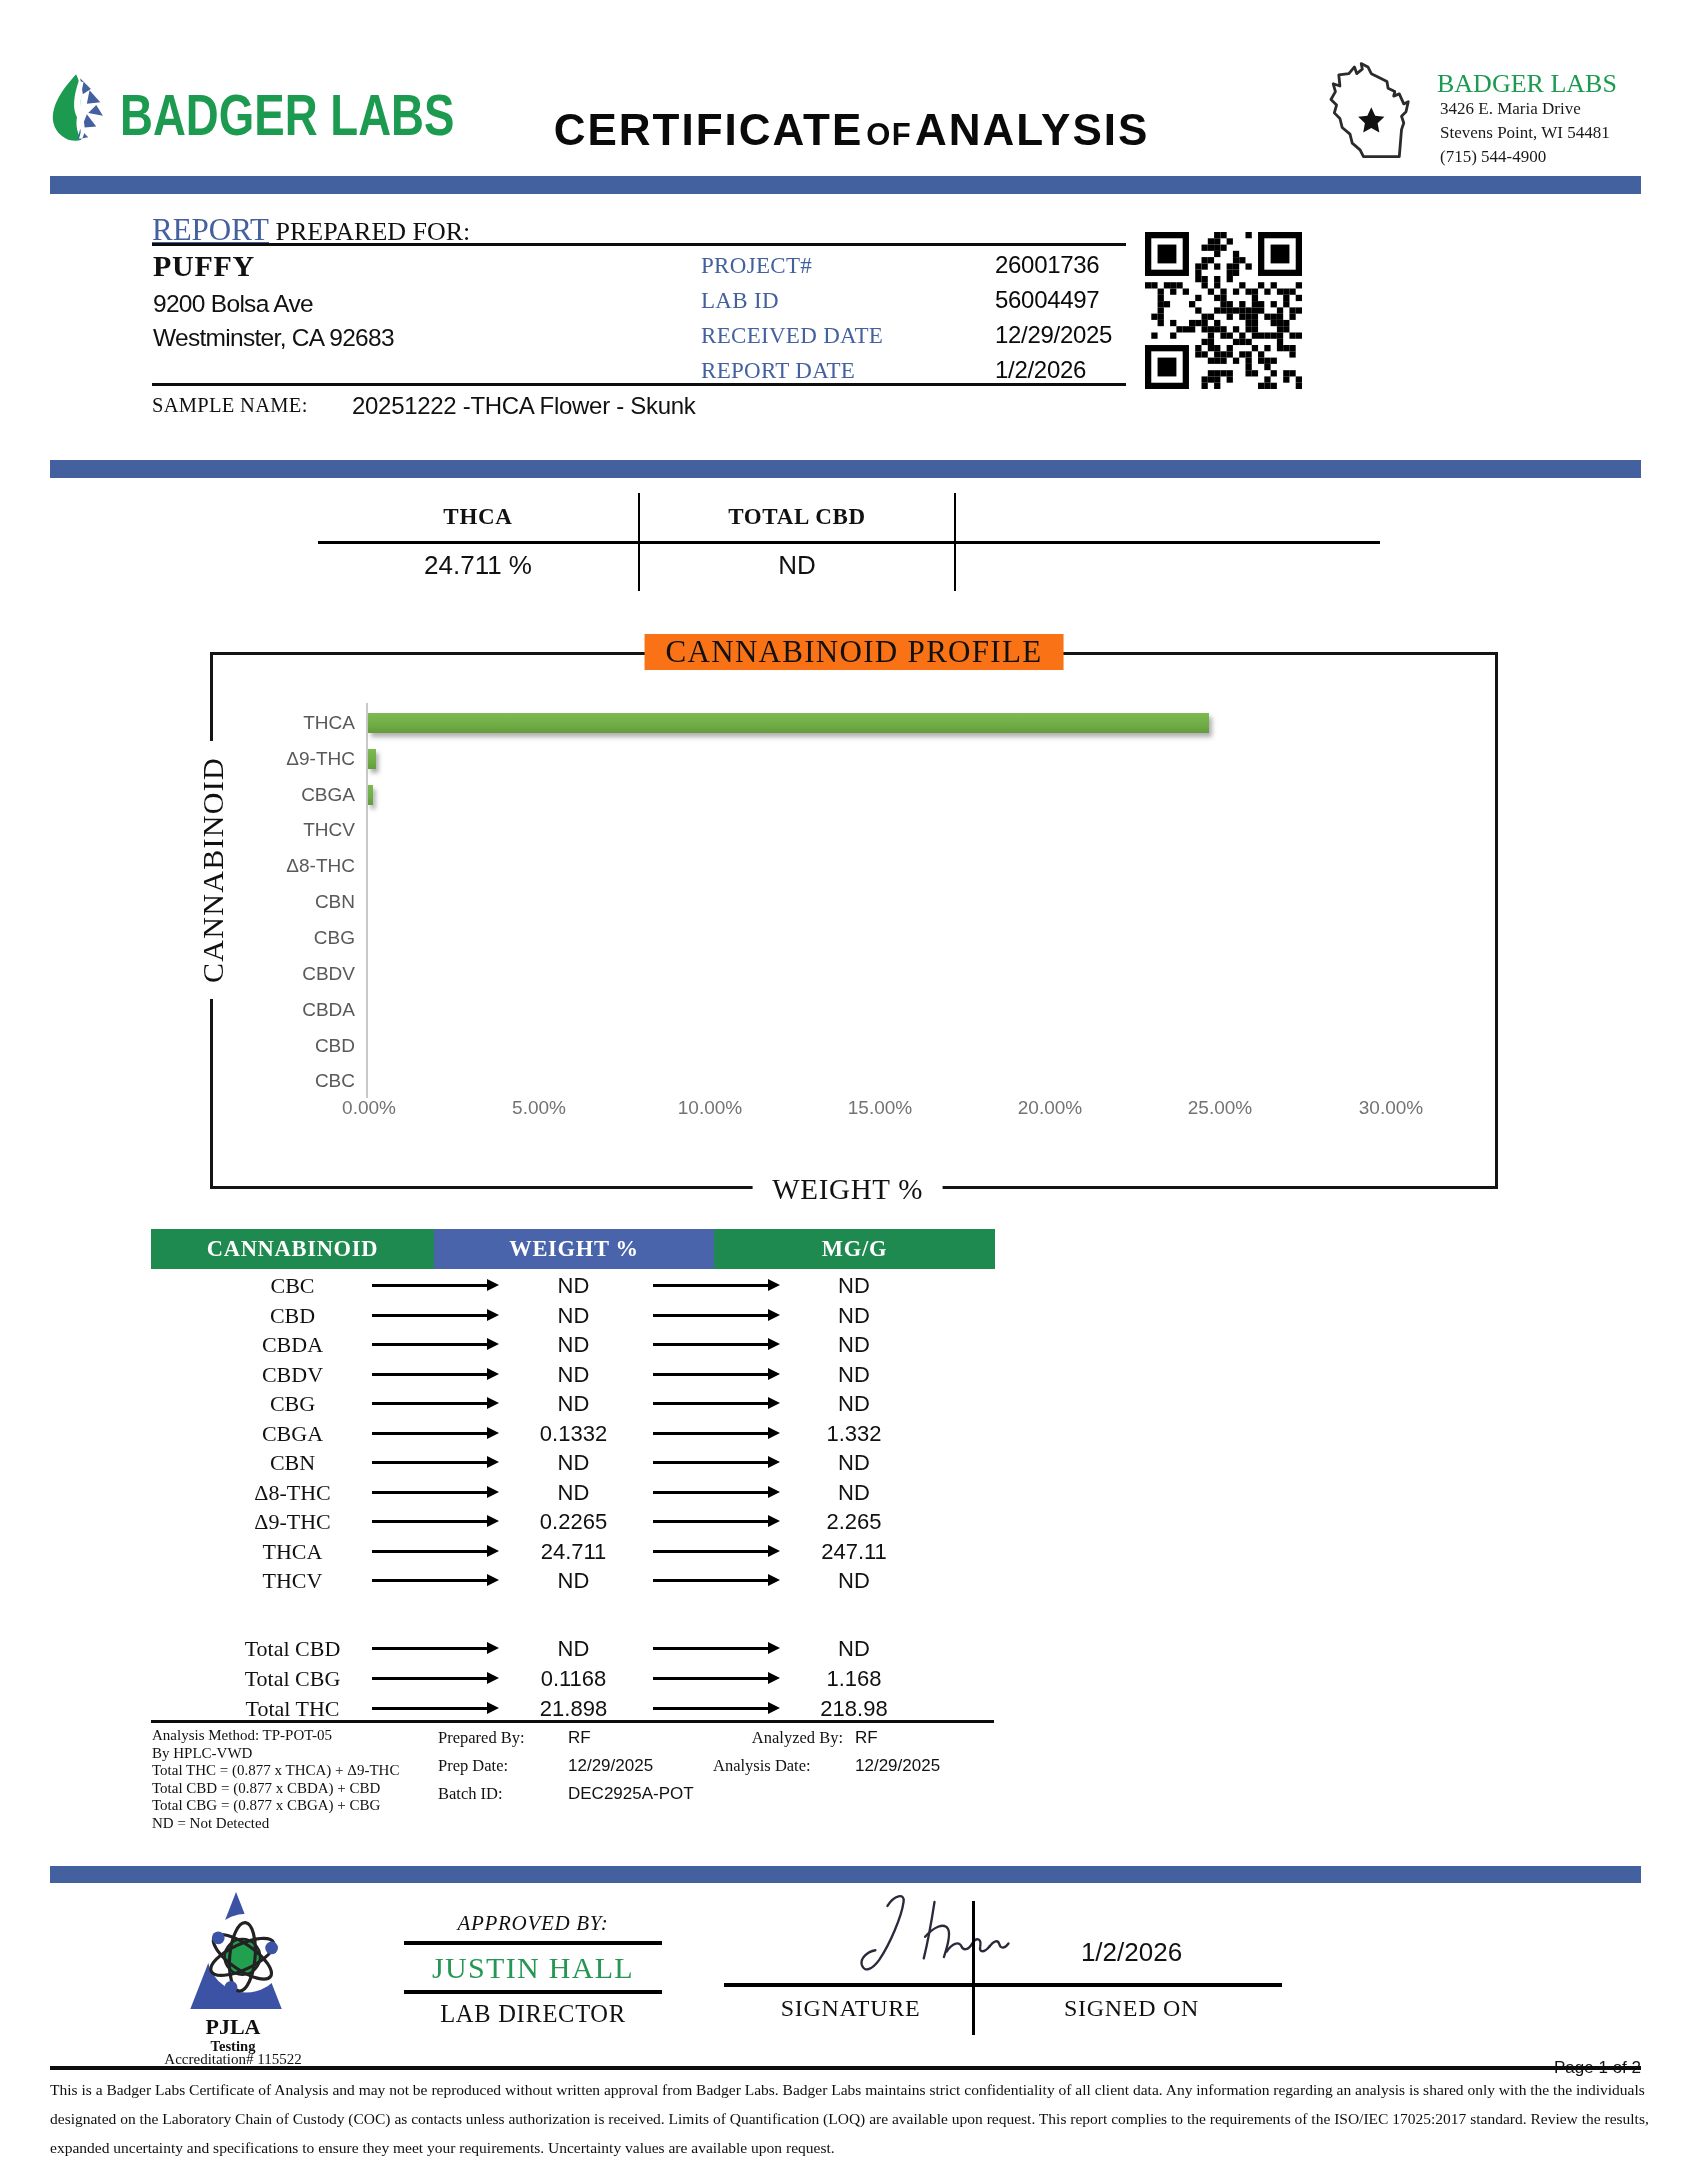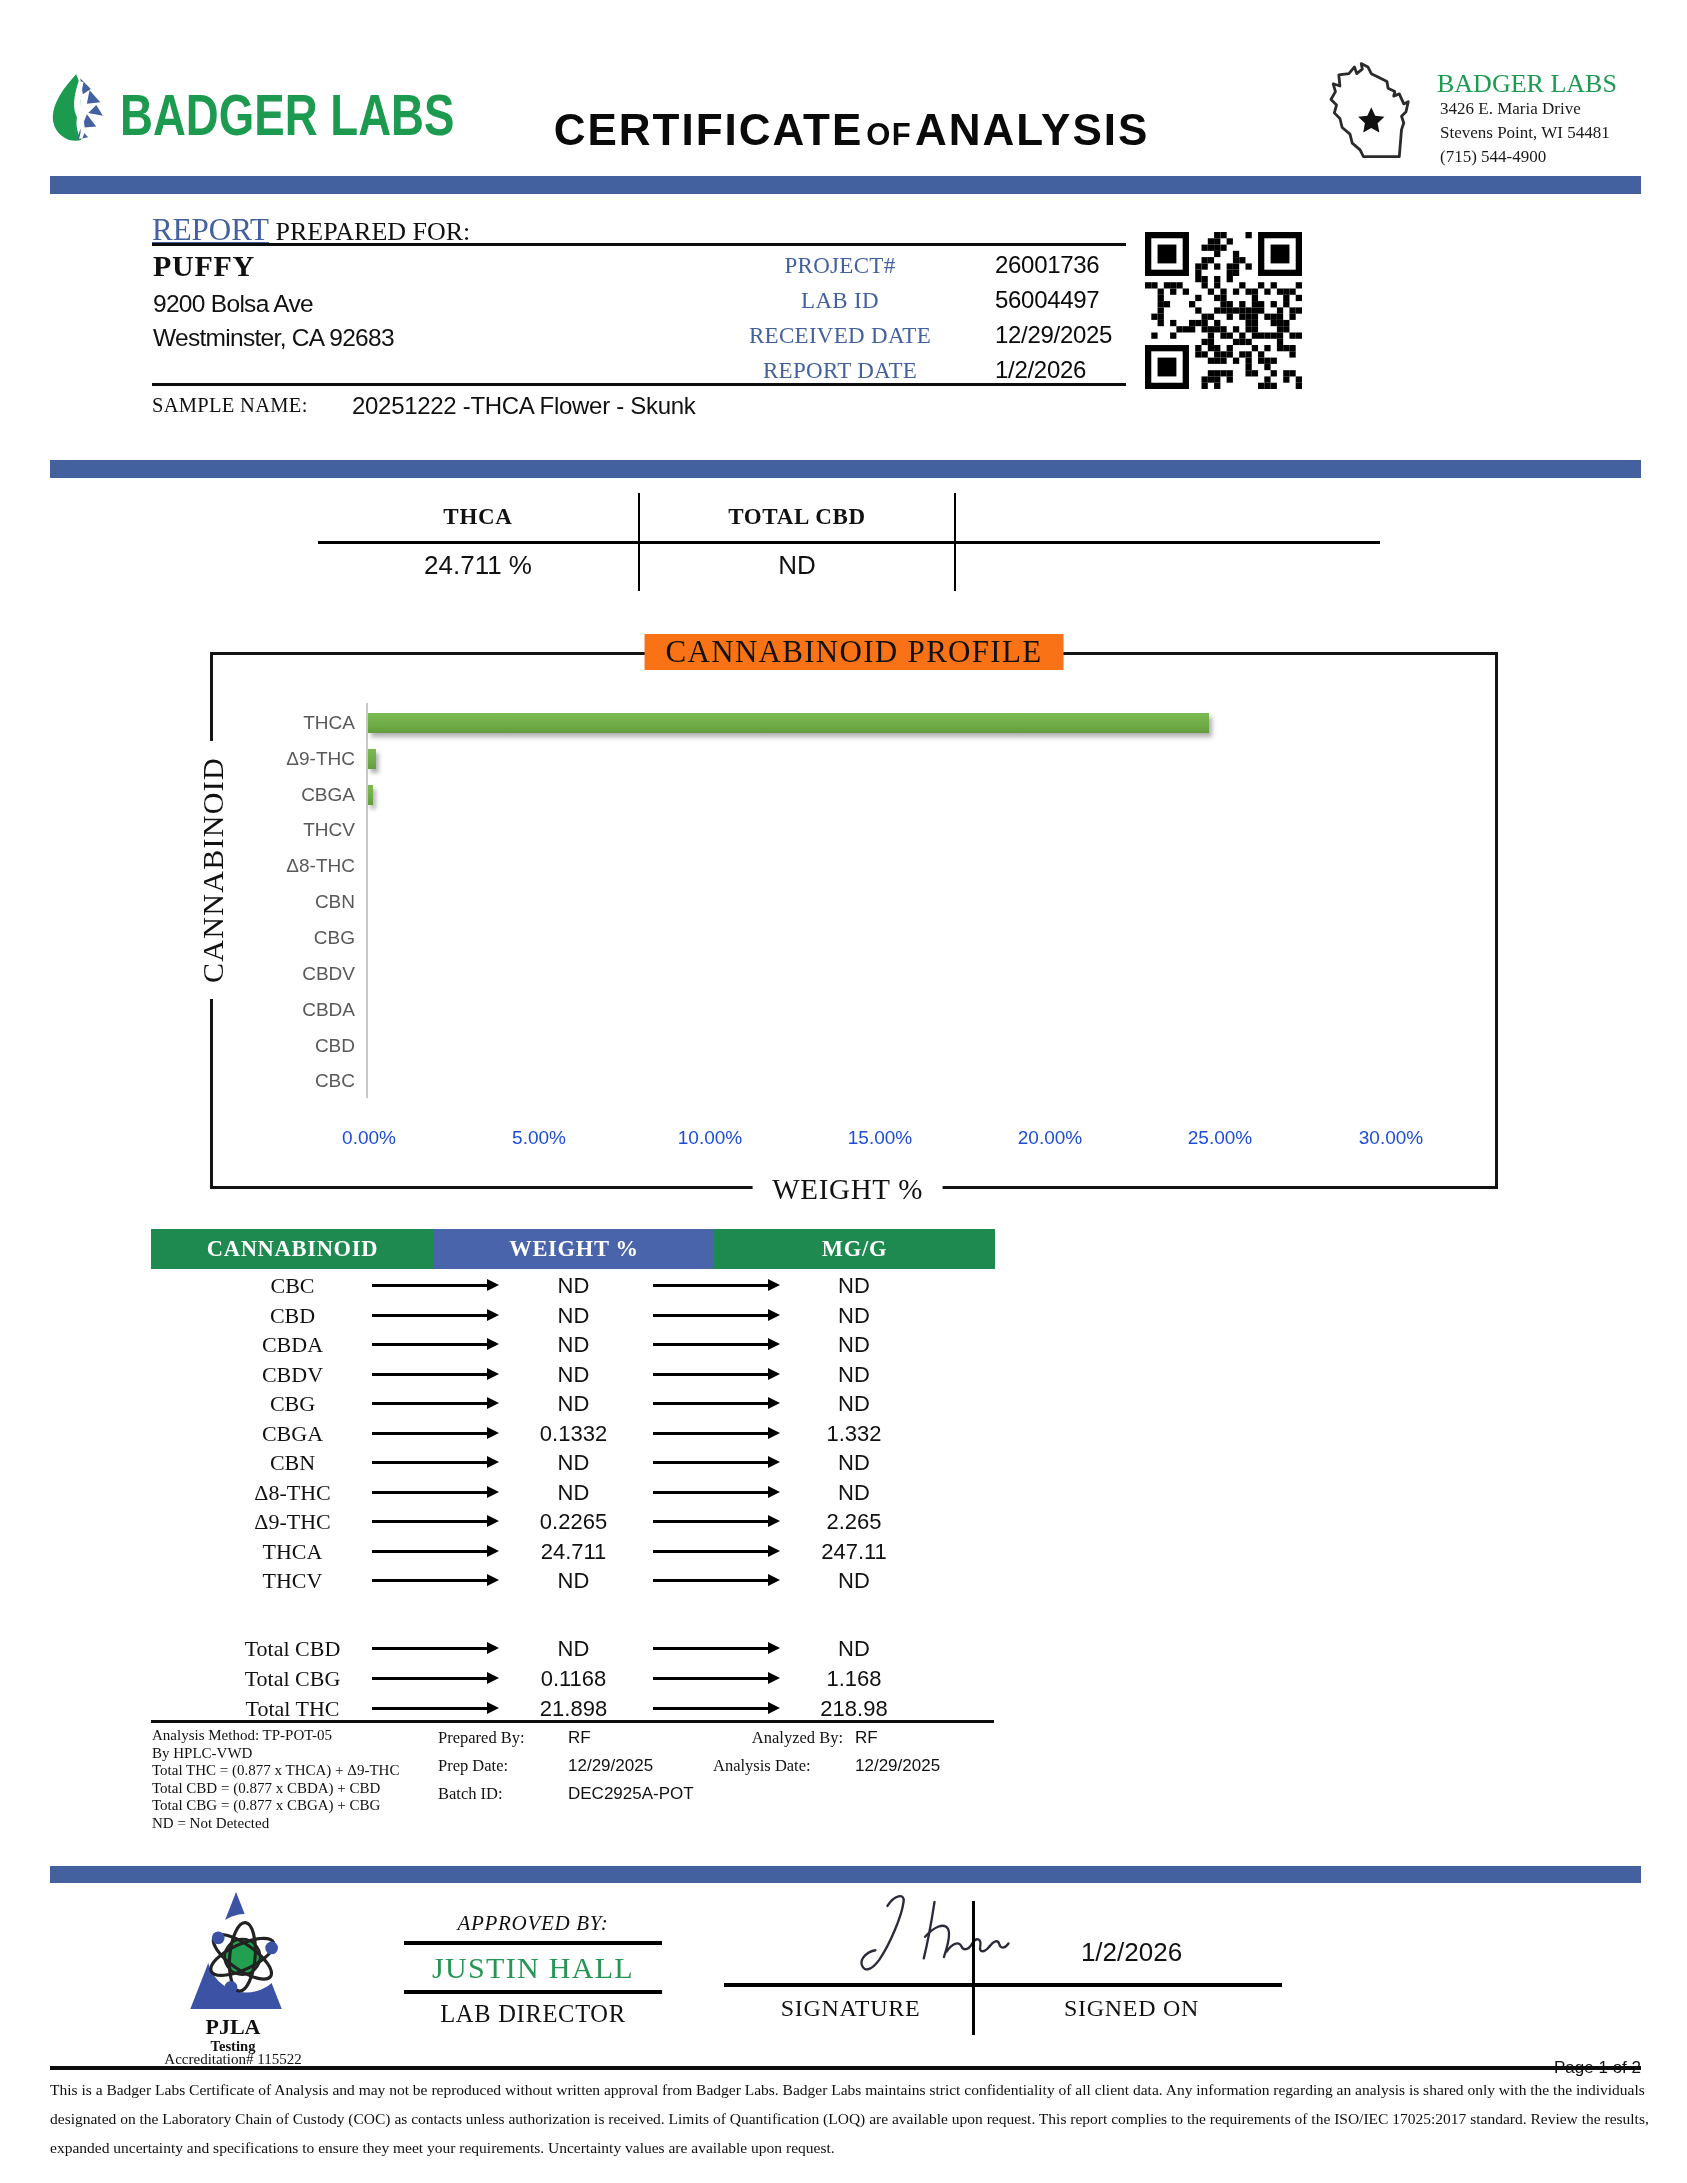--- a/index.html
+++ b/index.html
@@ -21,21 +21,21 @@
   .lab-addr{position:absolute;left:1440px;font-size:17px;color:#1a1a1a;white-space:nowrap;}
   
   .rp-head{position:absolute;left:152px;top:212px;white-space:nowrap;}
   .rp-head .r1{font-size:31px;color:#44619f;text-decoration:underline;}
   .rp-head .r2{font-size:26px;color:#111;}
   .hrule{position:absolute;background:#0d0d0d;}
   .client-name{position:absolute;left:153px;top:249px;font-size:30px;font-weight:bold;letter-spacing:0.7px;}
   .client-line{position:absolute;left:153px;font-size:24.5px;font-family:"Liberation Sans",sans-serif;letter-spacing:-0.7px;}
   #report-fields{position:absolute;left:701px;top:251px;width:423px;}
   .rfield{display:flex;align-items:baseline;height:35px;}
-  .rlabel{flex:1;text-align:center;font-size:23px;color:#44619f;letter-spacing:0.3px;}
+  .rlabel{flex:1;text-align:left;font-size:23px;color:#44619f;letter-spacing:0.3px;}
   .rvalue{width:129px;text-align:left;font-size:24px;padding-left:16px;color:#0a0a0a;}
   .sample-label{position:absolute;left:152px;top:394px;font-size:20.5px;letter-spacing:0.3px;}
   .sample-value{position:absolute;left:352px;top:392px;font-size:24px;}
   .qr{position:absolute;left:1145px;top:232px;width:157px;height:157px;}
   
   .summary{position:absolute;left:318px;top:493px;width:1062px;height:98px;display:grid;
            grid-template-columns:320px 316px 427px;}
   .sum-col{position:relative;}
   .sum-div{border-left:2px solid #000;}
   .sum-h{height:48px;display:flex;align-items:center;justify-content:center;
@@ -52,21 +52,21 @@
                 background:#fff;padding:0 20px;font-size:29px;letter-spacing:0.7px;white-space:nowrap;}
   .chart-ylabel-wrap{position:absolute;left:-25px;top:94px;width:50px;height:242px;
                      display:flex;align-items:center;justify-content:center;}
   .chart-ylabel{writing-mode:vertical-rl;transform:rotate(180deg);background:#fff;
                 padding:16px 1.3px;font-size:30px;letter-spacing:1.3px;}
   .axis-line{position:absolute;left:153px;top:48px;width:2px;height:395px;background:#c9c9c9;}
   .cat-label{position:absolute;left:0;width:142px;text-align:right;font-size:19px;color:#595959;
              font-family:"Liberation Sans",sans-serif;letter-spacing:0;}
   .cbar{position:absolute;height:20px;background:linear-gradient(180deg,#7cba52 0%,#70ad47 55%,#649c3c 100%);
         box-shadow:2.6px 4px 4.6px rgba(110,110,110,0.55);}
-  .tick{position:absolute;top:472px;width:86px;text-align:center;font-size:19px;color:#1d4ed8;
+  .tick{position:absolute;top:442px;width:86px;text-align:center;font-size:19px;color:#737373;
         font-family:"Liberation Sans",sans-serif;}
   
   .thead{position:absolute;left:151px;top:1229px;width:843px;height:40px;display:grid;
          grid-template-columns:283px 280px 281px;}
   .thcell{display:flex;align-items:center;justify-content:center;color:#fff;
           font-weight:bold;font-size:22.5px;letter-spacing:0.7px;}
   .th-green{background:#1e8a4f;}
   .th-blue{background:#4a64ab;}
   #table-rows{position:absolute;left:151px;top:1229px;width:843px;height:609px;}
   .trow{position:absolute;left:0;width:843px;height:29px;}

